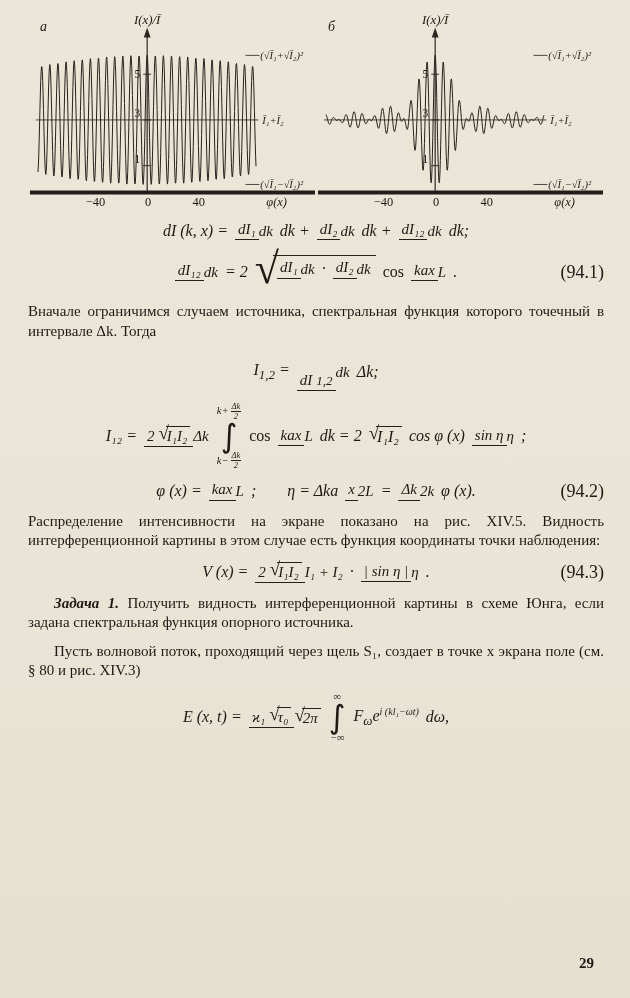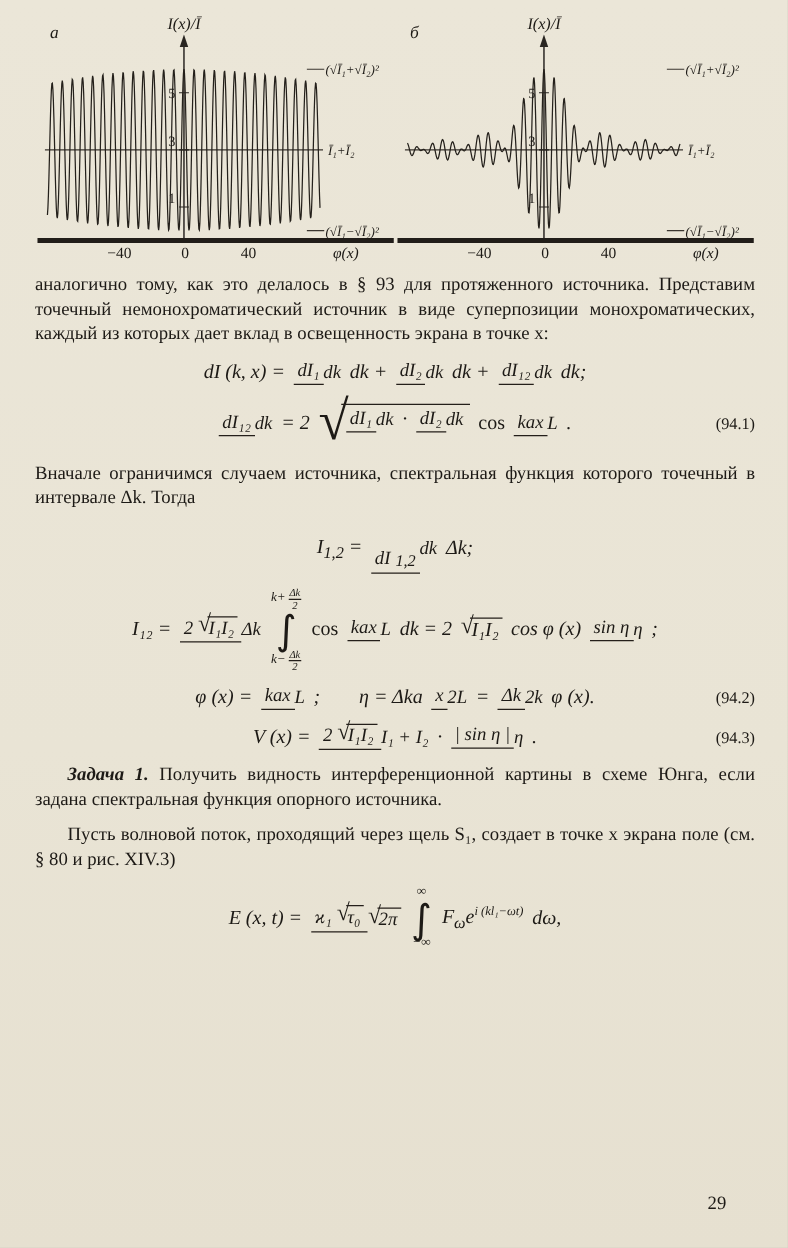--- a/index.html
+++ b/index.html
@@ -34,21 +34,21 @@
   
   .body-p{font-size:15px;line-height:1.3;text-align:justify;margin:9px 0;}
   .indent{text-indent:26px;}
   .task-lab{font-weight:bold;font-style:italic;}
   
   .eq{position:relative;display:flex;justify-content:center;align-items:center;
       gap:7px;font-size:16px;font-style:italic;margin:11px 0;}
   .eq .mtext{white-space:nowrap;}
   .up{font-style:normal;}
   .eqlabel{position:absolute;right:0;top:50%;transform:translateY(-50%);
-           font-style:normal;font-size:13px;}
+           font-style:normal;font-size:18px;}
   .frac{display:inline-flex;flex-direction:row;align-items:center;
         line-height:1.15;font-size:15px;}
   .frac .num{border-bottom:1px solid #241f1a;padding:0 3px 1px;
              display:inline-flex;align-items:flex-end;gap:4px;justify-content:center;}
   .frac .den{padding-top:1px;display:inline-flex;align-items:flex-start;gap:3px;justify-content:center;font-family:Liberation Serif, serif;}
   .tfrac{display:inline-flex;flex-direction:column;align-items:center;
          line-height:1.05;font-size:8.5px;margin-left:2px;}
   .tfrac .tnum{border-bottom:0.8px solid #241f1a;padding:0 1px;}
   .bigint{display:inline-flex;flex-direction:column;align-items:center;line-height:1;margin:0 1px;}
   .bigint .ilim{font-size:10.5px;display:inline-flex;align-items:center;}
@@ -56,21 +56,21 @@
                 font-family:"DejaVu Sans",sans-serif;}
   .sqrt{display:inline-flex;align-items:flex-start;}
   .rsym{font-style:normal;line-height:1;}
   .sqrt-sm .rsym{font-size:19px;margin-top:-3px;}
   .sqrt-sm .rbody{border-top:1px solid #241f1a;margin-left:-3px;padding:1px 3px 0 1px;}
   .sqrt-lg .rsym{font-size:44px;margin-top:-5px;}
   .sqrt-lg .rbody{border-top:1.2px solid #241f1a;margin-left:-6px;margin-top:3px;
                   padding:3px 5px 0 4px;display:inline-flex;align-items:center;gap:7px;}
   sub{font-size:13px;margin-top:22px;}
   sup{font-size:10px;}
-  .pageno{position:absolute;right:49px;bottom:26px;font-weight:normal;font-size:15px;margin-top:36px;}
+  .pageno{position:absolute;right:36px;bottom:26px;font-weight:bold;font-size:15px;margin-top:36px;}
 </style>
 </head>
 <body>
 
 <div class="page">
 
   <div class="figure">
 
     <svg width="290" height="200" viewBox="0 0 290 200">
       <line class="mean" x1="8" y1="110" x2="232" y2="110"></line>
@@ -117,21 +117,20 @@
       <text class="xtick" x="121" y="197" text-anchor="middle">0</text>
       <text class="xtick" x="172" y="197" text-anchor="middle">40</text>
       <text class="xlab" x="240" y="197">φ(x)</text>
       <text class="lvl-lab" x="234" y="49">(√Ī₁+√Ī₂)²</text>
       <text class="lvl-lab" x="236" y="114">Ī₁+Ī₂</text>
       <text class="lvl-lab" x="234" y="179">(√Ī₁−√Ī₂)²</text>
     </svg>
   </div>
 
 
-  <p class="body-p">аналогично тому, как это делалось в § 93 для протяженного источника. Представим точечный немонохроматический источник в виде суперпозиции монохроматических, каждый из которых дает вклад в освещенность экрана в точке x:</p>
 
   <div class="eq" style="margin-bottom:12px;">
     <span class="mtext">dI (k, x) =</span>
     <span class="frac">
       <span class="num">dI₁</span>
       <span class="den">dk</span>
     </span>
     <span class="mtext">dk +</span>
     <span class="frac">
       <span class="num">dI₂</span>
@@ -249,20 +248,21 @@
     </span>
     <span class="mtext">=</span>
     <span class="frac">
       <span class="num">Δk</span>
       <span class="den">2k</span>
     </span>
     <span class="mtext">φ (x).</span>
     <span class="eqlabel">(94.2)</span>
   </div>
 
+  <p class="body-p">Распределение интенсивности на экране показано на рис. XIV.5. Видность интерференционной картины в этом случае есть функция координаты точки наблюдения:</p>
 
   <div class="eq">
     <span class="mtext">V (x) =</span>
     <span class="frac">
       <span class="num">
         <span>2</span>
         <span class="sqrt sqrt-sm">
           <span class="rsym">√</span>
           <span class="rbody">I₁I₂</span>
         </span>

